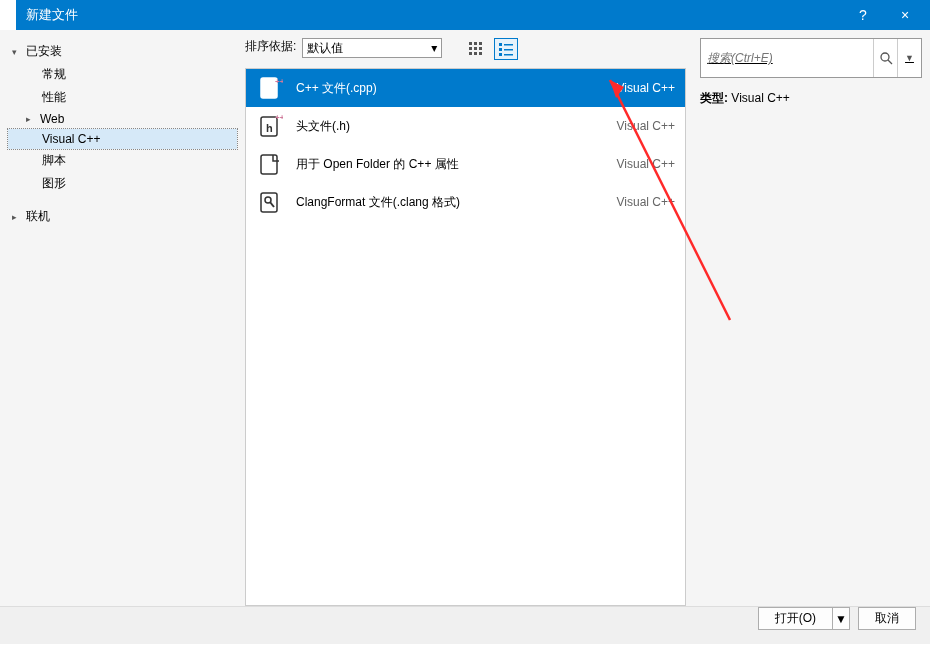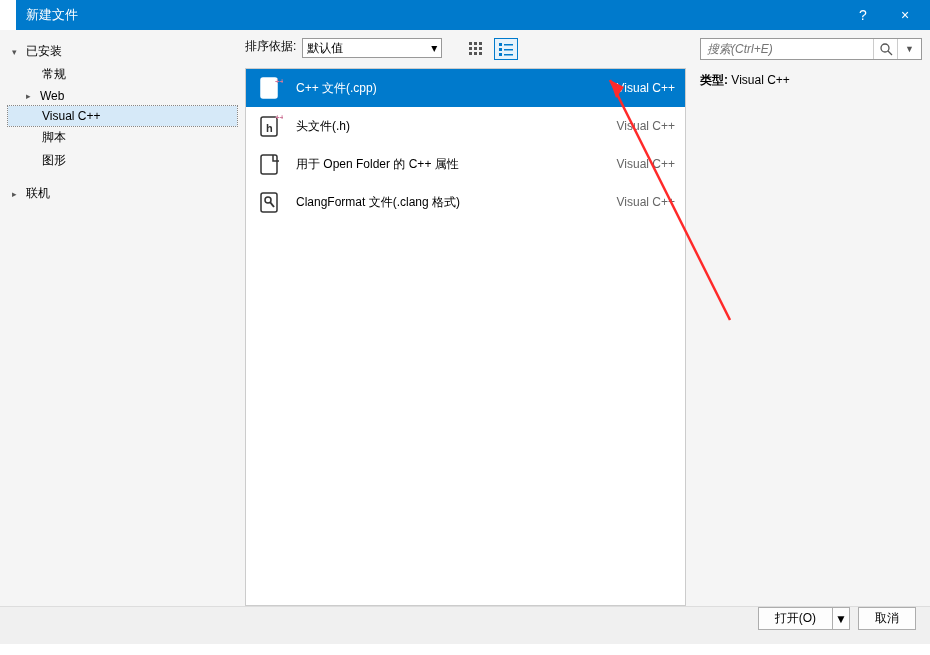--- a/index.html
+++ b/index.html
@@ -29,21 +29,21 @@
 
 .template-list { border: 1px solid #ccc; background: #fff; flex: 1; margin-right: 6px; overflow: hidden; }
 .template-row { display: flex; align-items: center; height: 38px; padding: 0 10px; gap: 12px; cursor: pointer; }
 .template-row.selected { background: #007acc; color: #fff; }
 .template-icon { width: 28px; height: 28px; display: flex; align-items: center; justify-content: center; }
 .template-name { flex: 1; }
 .template-cat { font-size: 12px; color: #666; }
 .template-row.selected .template-cat { color: #fff; }
 
 .right-panel { width: 238px; padding: 8px 8px 8px 8px; display: flex; flex-direction: column; }
-.search-box { display: flex; border: 1px solid #999; background: #fff; height: 22px; margin-bottom: 12px; }
+.search-box { display: flex; border: 1px solid #999; background: #fff; height: 40px; margin-bottom: 12px; text-decoration: underline; }
 .search-input { flex: 1; border: none; outline: none; padding: 0 6px; font-style: italic; color: #888; font-size: 12px; font-family: inherit; }
 .search-btn { width: 24px; display: flex; align-items: center; justify-content: center; cursor: pointer; border-left: 1px solid #ccc; }
 .detail-type { margin-bottom: 6px; }
 .detail-type b { font-weight: bold; }
 .detail-desc { color: #333; }
 
 .footer { height: 38px; display: flex; justify-content: flex-end; padding: 0 14px; gap: 8px; border-top: 1px solid #ddd; background: #f0f0f0; }
 .btn { height: 23px; border: 1px solid #adadad; background: #fdfdfd; padding: 0 16px; cursor: pointer; display: flex; align-items: center; font-family: inherit; font-size: 12px; }
 .btn-split { display: flex; }
 .btn-split .main-part { border-right: 0; }
@@ -65,20 +65,23 @@
 </div>
 
 <div class="body-area">
   <div class="sidebar">
     <div class="tree-node">
       <span class="triangle">▾</span>
       <span>已安装</span>
     </div>
     <div class="tree-node lvl2">
         <span>常规</span>
+      </div>
+    <div class="tree-node lvl2">
+        <span>性能</span>
       </div>
     <div class="tree-node lvl1">
       <span class="triangle">▸</span>
       <span>Web</span>
     </div>
     <div class="tree-node lvl2 selected">
         <span>Visual C++</span>
       </div>
     <div class="tree-node lvl2">
         <span>脚本</span>

